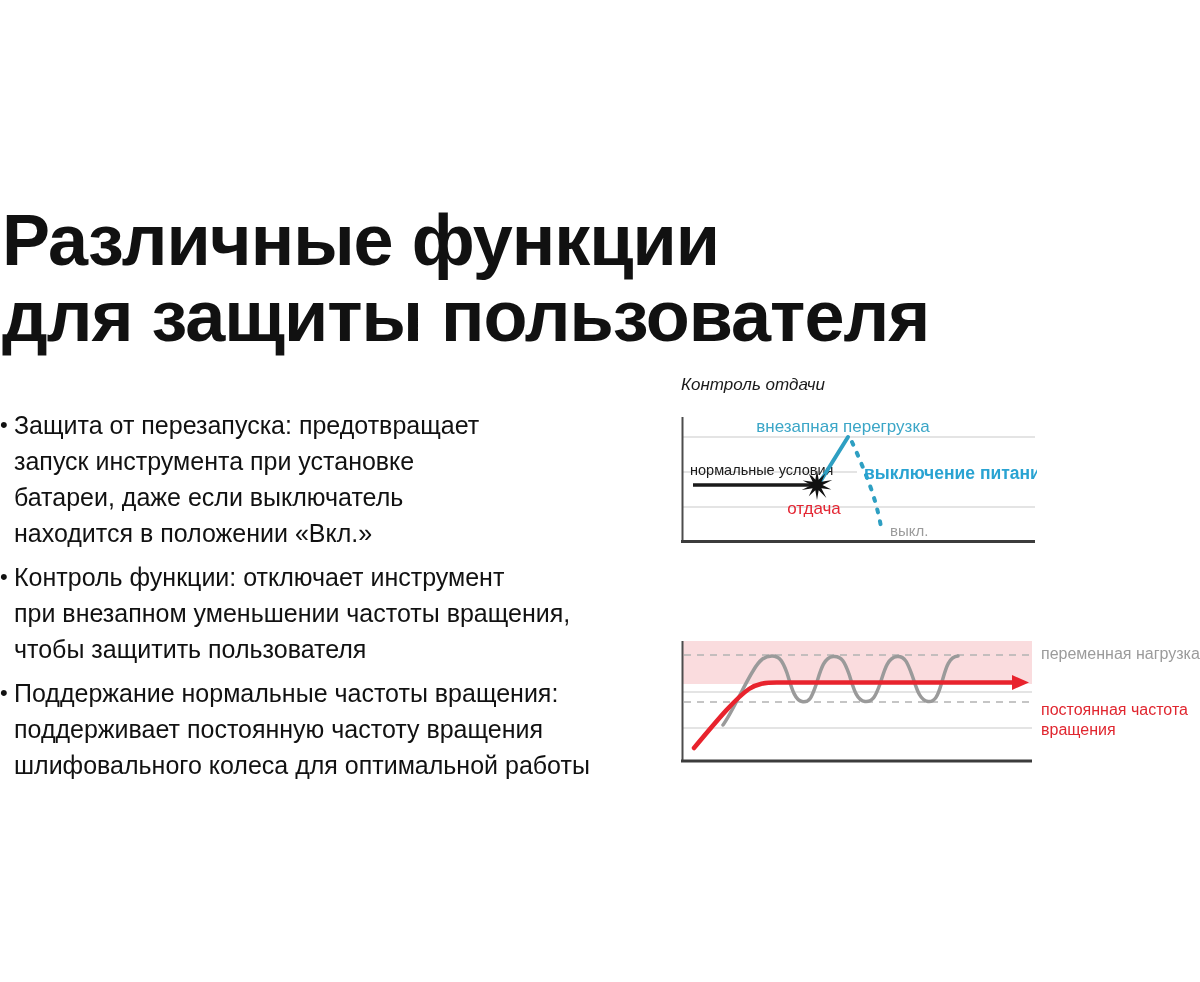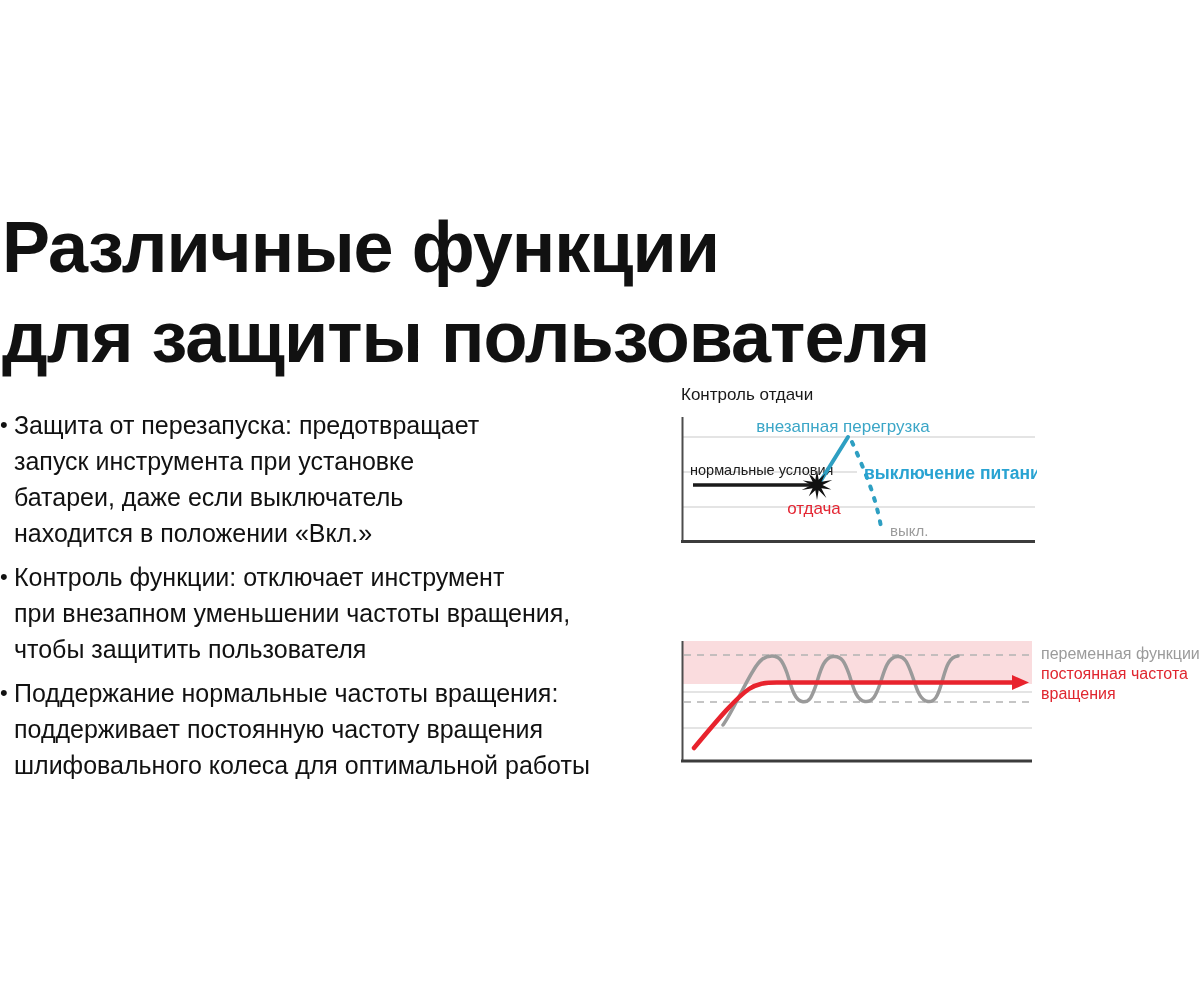--- a/index.html
+++ b/index.html
@@ -3,35 +3,35 @@
 <meta charset="utf-8">
 <style>
   html,body{margin:0;padding:0;background:#fff;}
   .slide{
     position:relative;width:1200px;height:982px;background:#ffffff;
     font-family:"Liberation Sans", sans-serif;color:#111;overflow:hidden;
   }
   
   .page-title{
     position:absolute;left:2px;top:202px;margin:0;
-    font-size:72px;line-height:90px;font-weight:700;letter-spacing:-1px;
+    font-size:72px;line-height:76px;font-weight:700;letter-spacing:-1px;
     color:#111;white-space:pre-line;
   }
   
   .feature-list{
     position:absolute;left:0;top:407px;width:690px;margin:0;padding:0;list-style:none;
     font-size:25px;line-height:36px;color:#111;
   }
   .feature-list li{display:flex;margin:0 0 8px 0;}
   .feature-list .marker{width:14px;flex:0 0 14px;font-size:22px;}
   .feature-list b{font-weight:400;}
   .pre{white-space:pre-line;}
   
   .fig-title{position:absolute;font-size:17px;color:#1a1a1a;}
-  .fig1-title{left:681px;top:385px;}
+  .fig1-title{left:681px;top:375px;font-style:italic;}
   .fig2-title{left:681px;top:597px;}
   .fig-svg{position:absolute;}
   #fig1-svg{left:681px;top:414px;}
   #fig2-svg{left:681px;top:639px;}
   svg text{font-family:"Liberation Sans", sans-serif;}
   .t-blue{fill:#3ba6c7;font-size:17px;}
   .t-blue-bold{fill:#29a3d2;font-size:17.5px;font-weight:700;}
   .t-black{fill:#1a1a1a;font-size:14.5px;}
   .t-red{fill:#e42633;font-size:17px;}
   .t-gray{fill:#9b9b9b;font-size:15px;}
@@ -40,21 +40,21 @@
   .grid{stroke:#c9c9c9;stroke-width:1;}
   .grid-dash{stroke:#b3b3b3;stroke-width:1.5;stroke-dasharray:7 6;}
   .blue-solid{stroke:#2e9fc2;stroke-width:4;stroke-linecap:round;fill:none;}
   .blue-dash{stroke:#2e9fc2;stroke-width:4;stroke-linecap:round;stroke-dasharray:3 9;fill:none;}
   .black-line{stroke:#1a1a1a;stroke-width:3.5;}
   .red-line{stroke:#e8232d;stroke-width:4.5;fill:none;stroke-linecap:round;}
   .gray-wave{stroke:#9a9a9a;stroke-width:3.5;fill:none;stroke-linecap:round;}
   
   .side-label{position:absolute;font-size:16px;}
   .label-variable{left:1041px;top:645px;color:#9b9b9b;}
-  .label-constant{left:1041px;top:664px;color:#e0262f;line-height:19.5px;white-space:pre-line;}
+  .label-constant{left:1041px;top:700px;color:#e0262f;line-height:19.5px;white-space:pre-line;}
 </style>
 </head>
 <body>
 
 <div class="slide">
 
   <h1 class="page-title">Различные функции
 для защиты пользователя</h1>
 
   <ul class="feature-list">
@@ -103,17 +103,17 @@
     <line class="grid-dash" x1="3" y1="16" x2="351" y2="16"></line>
     <line class="grid" x1="2" y1="53" x2="351" y2="53"></line>
     <line class="grid-dash" x1="3" y1="63" x2="351" y2="63"></line>
     <line class="grid" x1="2" y1="89" x2="351" y2="89"></line>
     <line class="axis-v" x1="1.5" y1="2" x2="1.5" y2="123"></line>
     <line class="axis-h" x1="0" y1="122" x2="351" y2="122"></line>
     <path class="gray-wave" d="M42,86 C52,72 62,48 72,32 C79,20 84,17 91,17 C99,17 102,23 106,34 C110,46 113,61 121,62.5 C129,64 131,57 135,46 C139,34 142,18.5 152,17.5 C161,16.5 164,24 168,35 C172,47 175,61.5 184,62.5 C192,63.5 195,56 199,45 C203,33 206,18.5 216,17.5 C224,16.5 227,25 231,36 C235,47 238,61.5 247,62.5 C254,63.5 257,56 260,46 C264,34 266,18 277,17"></path>
     <path class="red-line" d="M13,109 C38,79 55,59 68,50 C76,44.5 84,43.5 96,43.5 L332,43.5"></path>
     <polygon fill="#e8232d" points="331,36 348,43.5 331,51"></polygon>
   </svg>
-  <div class="side-label label-variable">переменная функции</div>
+  <div class="side-label label-variable">переменная нагрузка</div>
   <div class="side-label label-constant">постоянная частота
 вращения</div>
 
 </div>
 
 </body></html>

